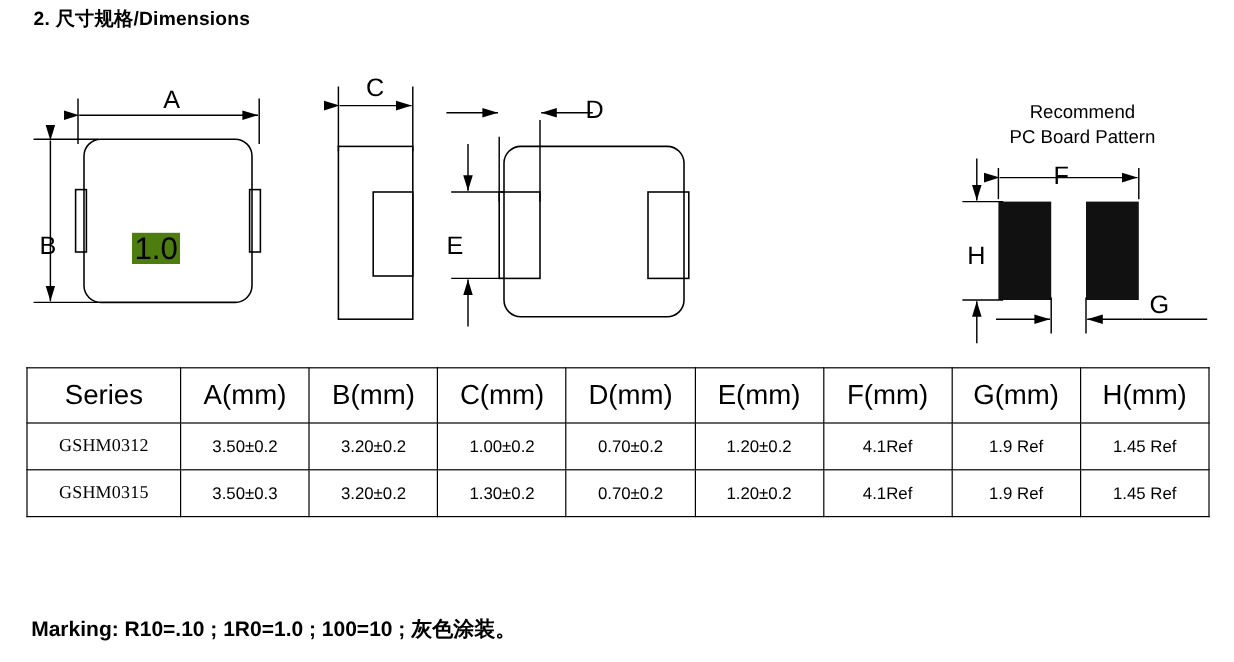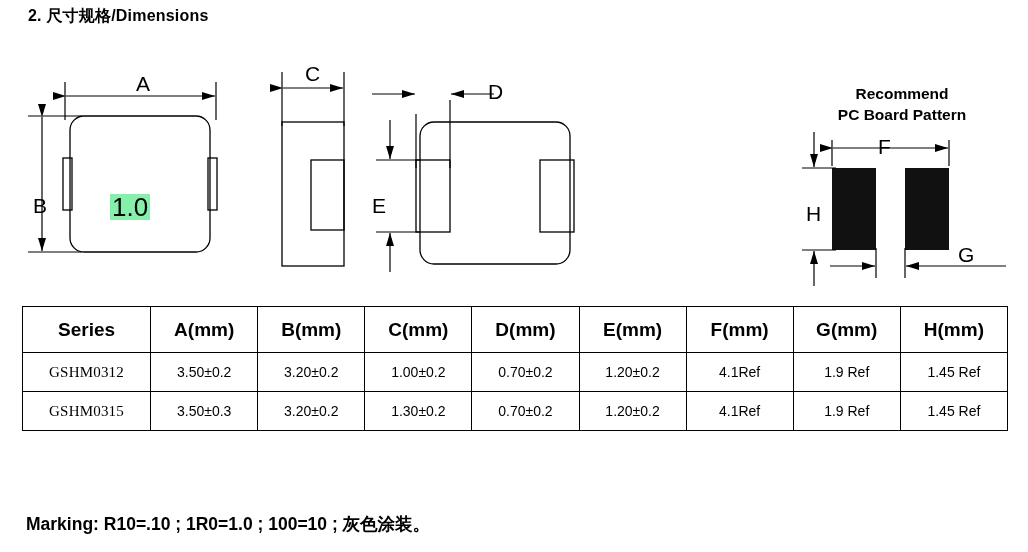--- a/index.html
+++ b/index.html
@@ -52,21 +52,21 @@
   }
 
   
   #pcb-heading {
     position: absolute;
     left: 782px;
     top: 36px;
     width: 240px;
     text-align: center;
     font-size: 15.5px;
-    font-weight: bold;
+    font-weight: normal;
     line-height: 1.35;
   }
 
   
   #dim-table {
     position: absolute;
     left: 22px;
     top: 306px;
     width: 986px;
     border-collapse: collapse;
@@ -74,23 +74,23 @@
   }
   #dim-table th, #dim-table td {
     border: 1.3px solid #000000;
     text-align: center;
     vertical-align: middle;
     padding: 0;
     height: 38px;
     font-size: 14px;
   }
   #dim-table th {
-    font-weight: bold;
+    font-weight: normal;
     height: 45px;
-    font-size: 19px;
+    font-size: 23px;
   }
   #dim-table td.series {
     font-family: "Liberation Serif", serif;
     font-size: 15px;
     letter-spacing: 0.2px;
   }
   #dim-table th.series-h {
     font-family: "Liberation Sans", sans-serif;
   }
   col.c-series { width: 128px; }
@@ -144,21 +144,21 @@
       <g stroke="#000" stroke-width="1.2">
         <line x1="8" y1="58" x2="62" y2="58"></line>
         <line x1="8" y1="194" x2="62" y2="194"></line>
         <line x1="22" y1="59" x2="22" y2="193" marker-start="url(#arrL)" marker-end="url(#arrR)"></line>
       </g>
 
     </svg>
 
     <div class="lbl" style="left:136px; top:25px;">A</div>
     <div class="lbl" style="left:33px; top:147px;">B</div>
-    <div class="lbl" style="left:110px; top:146px; font-size:26px; background:#86efac; padding:0 2px;">1.0</div>
+    <div class="lbl" style="left:110px; top:146px; font-size:26px; background:#4d7c0f; padding:0 2px;">1.0</div>
 
     <svg class="fig" style="left:268px; top:10px;" width="110" height="240" viewBox="0 0 110 240">
       <g stroke="#000" fill="none" stroke-width="1.3">
 
         <rect x="14" y="64" width="62" height="144"></rect>
 
         <rect x="43" y="102" width="33" height="70"></rect>
       </g>
 
       <g stroke="#000" stroke-width="1.2">

